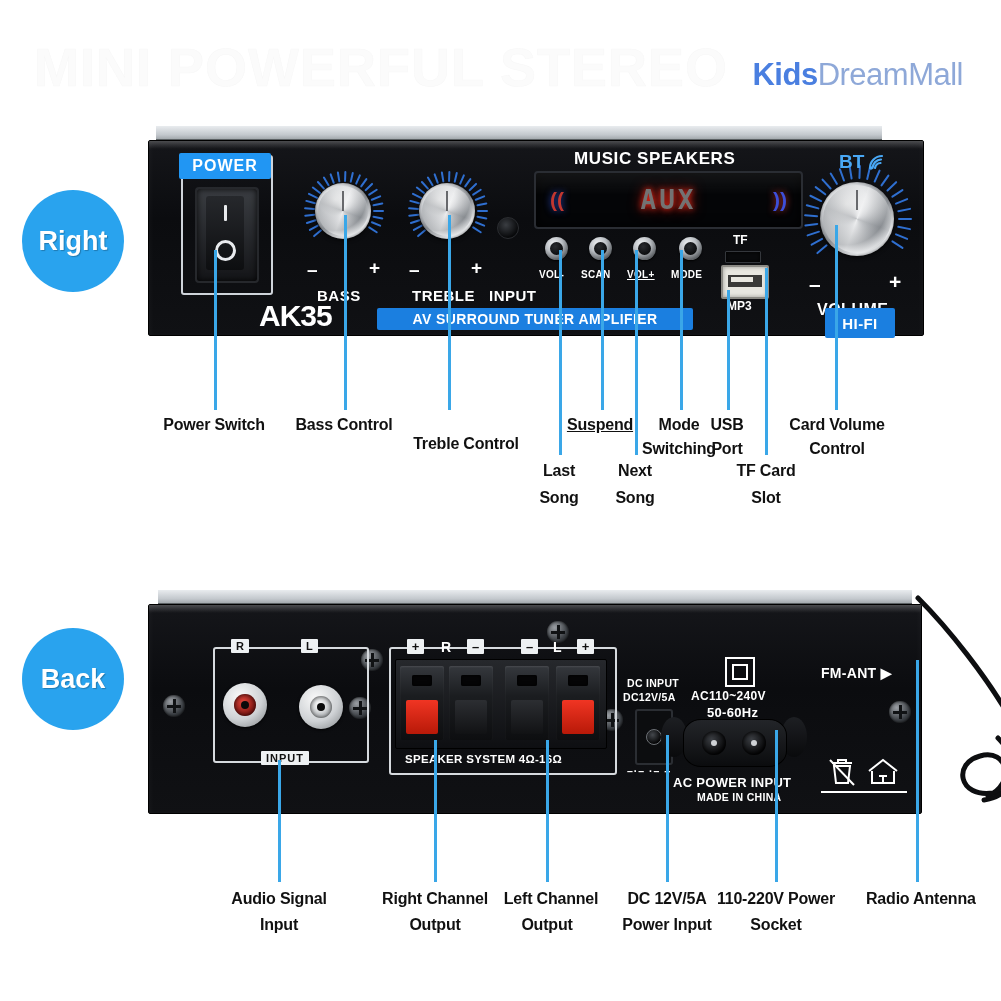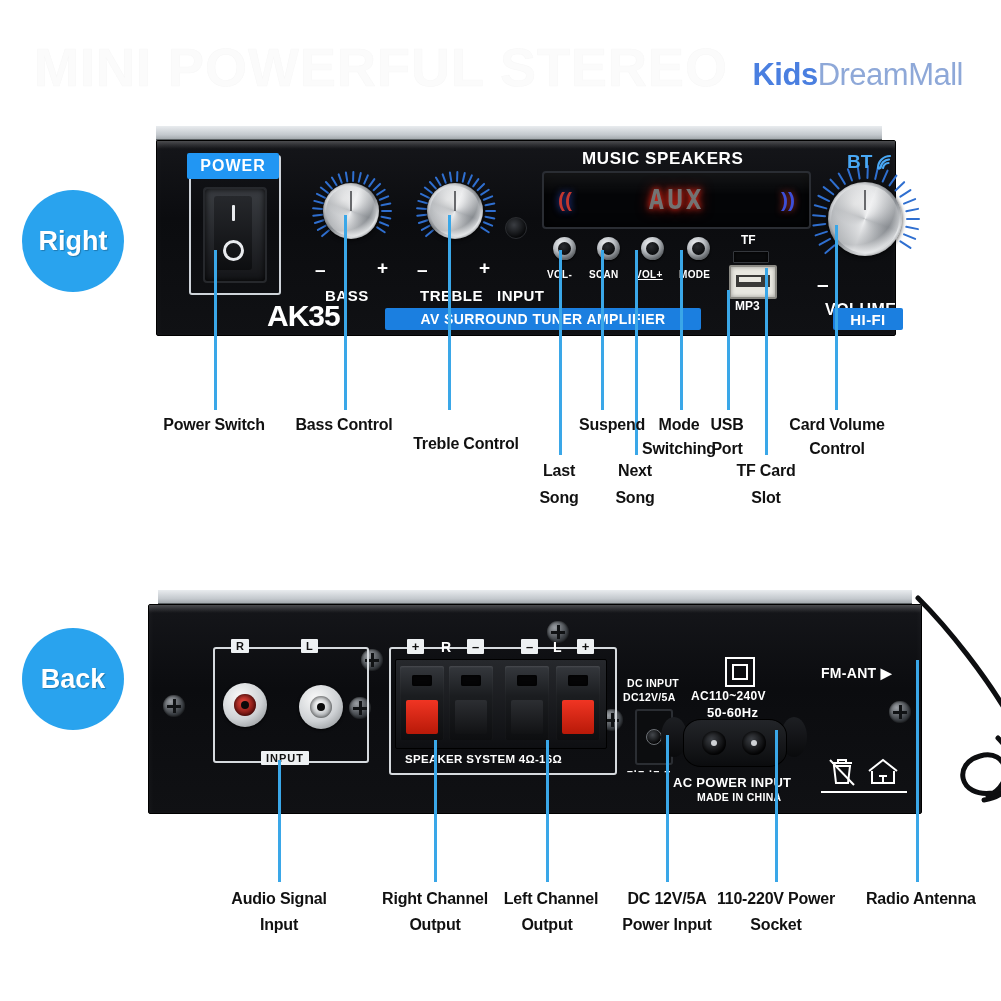--- a/index.html
+++ b/index.html
@@ -32,21 +32,21 @@
   .chassis-top:after{content:"";position:absolute;left:0;right:0;bottom:0;height:3px;
     background:#5c6164;}
   .face{position:absolute;background:linear-gradient(180deg,#15161a 0%,#0b0c0f 40%,#101114 100%);
     border:1px solid #000;box-shadow:inset 0 2px 6px rgba(255,255,255,.06);}
   .face-sheen{position:absolute;left:0;right:0;top:0;height:8px;
     background:linear-gradient(180deg,rgba(255,255,255,.20),rgba(255,255,255,0));}
 
   
   #front-unit{left:148px;top:126px;width:740px;height:210px;}
   #front-top{left:8px;top:0;width:726px;}
-  #front-face{left:8px;top:14px;width:738px;height:194px;border-radius:2px;}
+  #front-face{left:0;top:14px;width:738px;height:194px;border-radius:2px;padding-left:36px;}
 
   .power-box{position:absolute;left:32px;top:14px;width:88px;height:136px;
     border:2px solid #cfd4da;border-radius:3px;}
   .power-label{position:absolute;left:30px;top:12px;width:92px;height:26px;
     background:#2196f3;color:#fff;font-weight:bold;font-size:16px;
     display:flex;align-items:center;justify-content:center;letter-spacing:1px;
     border-radius:2px;}
   .rocker{position:absolute;left:46px;top:46px;width:60px;height:92px;
     background:linear-gradient(180deg,#3a3d42,#141518);border:2px solid #26282c;
     border-radius:4px;box-shadow:inset 0 0 6px rgba(0,0,0,.9);}
@@ -338,21 +338,21 @@
       <div class="knob" style="left:19px;top:19px;width:74px;height:74px;">
         <div class="knob-x"></div>
       </div>
     </div>
     <div class="pm" style="left:660px;top:136px;font-size:21px;">–</div>
     <div class="pm" style="left:740px;top:134px;font-size:21px;">+</div>
     <div class="ctl-name" style="left:668px;top:160px;font-size:16px;">VOLUME</div>
 
     <div class="model" style="left:110px;top:158px;font-size:30px;">AK35</div>
     <div class="banner" style="left:228px;top:167px;width:316px;height:22px;font-size:14px;">AV SURROUND TUNER AMPLIFIER</div>
-    <div class="banner" style="left:676px;top:167px;width:70px;height:22px;font-size:15px;">HI-FI</div>
+    <div class="banner" style="left:676px;top:167px;width:70px;height:30px;font-size:15px;">HI-FI</div>
 
     <div class="bt" style="left:690px;top:10px;">
       <span>BT</span>
       <svg width="20" height="18" viewBox="0 0 20 18">
         <g fill="none" stroke="#49a8f5" stroke-width="2.2" stroke-linecap="round">
           <path d="M3 15 A12 12 0 0 1 15 3"></path>
             <path d="M5.5 15 A9 9 0 0 1 14 6.5"></path>
           <path d="M8 15 A6 6 0 0 1 13.5 10"></path>
         </g>
         <circle cx="4" cy="15" r="1.8" fill="#49a8f5"></circle>
@@ -372,21 +372,21 @@
 <div class="lead v" style="left:765px;top:268px;height:187px;"></div>
 <div class="lead v" style="left:835px;top:225px;height:185px;"></div>
 
 <div class="cl c" style="left:158px;top:414px;width:112px;">Power Switch</div>
 <div class="cl c" style="left:288px;top:414px;width:112px;">Bass Control</div>
 <div class="cl c" style="left:392px;top:433px;width:118px;margin-left:15px;">Treble Control</div>
 
 <div class="cl c" style="left:520px;top:460px;width:78px;">Last</div>
 <div class="cl c" style="left:520px;top:487px;width:78px;">Song</div>
 
-<div class="cl c" style="left:560px;top:414px;width:104px;">Suspend</div>
+<div class="cl c" style="left:548px;top:414px;width:104px;text-decoration:underline;">Suspend</div>
 
 <div class="cl c" style="left:598px;top:460px;width:74px;">Next</div>
 <div class="cl c" style="left:598px;top:487px;width:74px;">Song</div>
 
 <div class="cl c" style="left:640px;top:414px;width:78px;">Mode</div>
 <div class="cl c" style="left:614px;top:438px;width:130px;">Switching</div>
 
 <div class="cl c" style="left:700px;top:414px;width:54px;">USB</div>
 <div class="cl c" style="left:700px;top:438px;width:54px;">Port</div>
 

